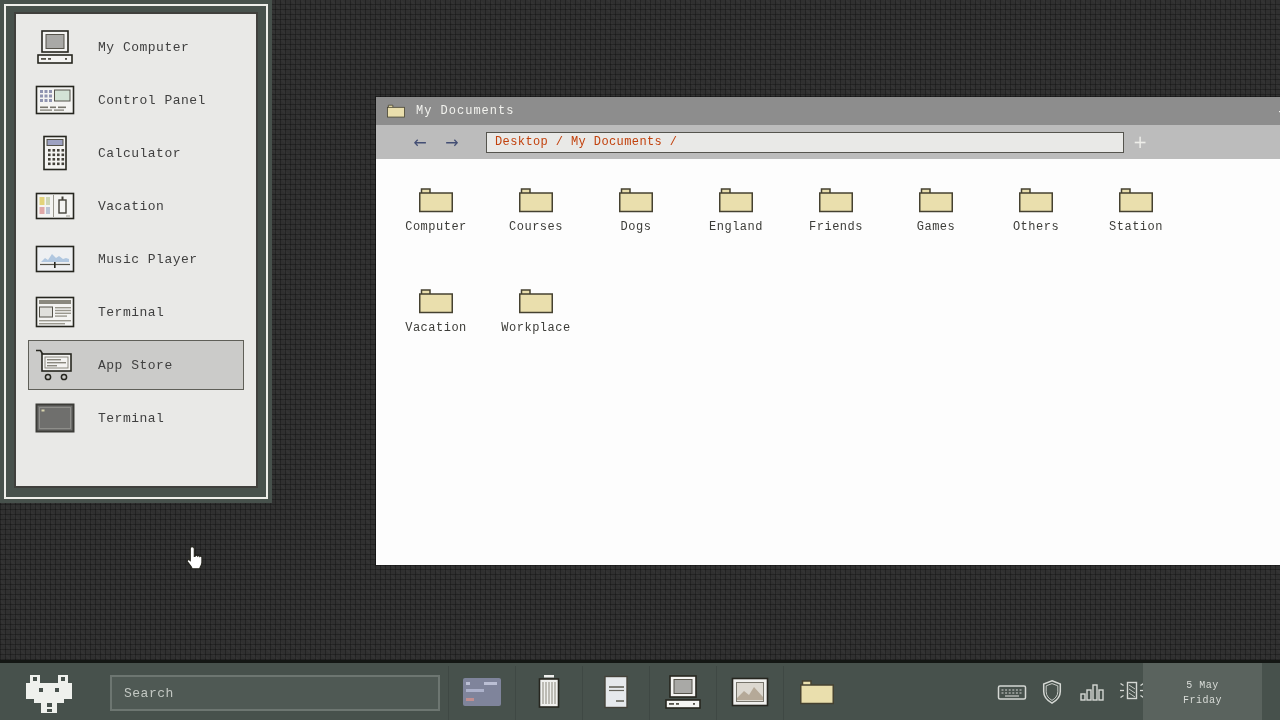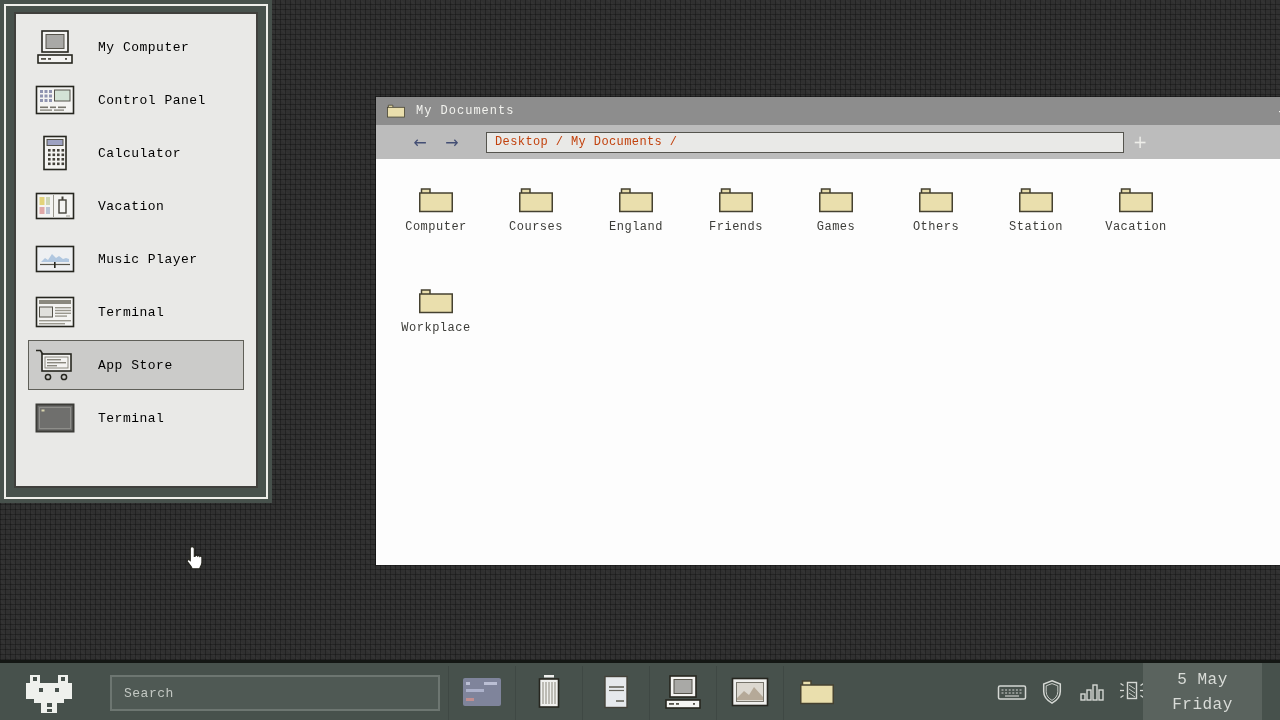--- a/index.html
+++ b/index.html
@@ -25,21 +25,21 @@
     position:absolute; left:14px; top:12px; width:244px; height:476px;
     background:#e9e9e7; border:2px solid #3f3f3c; padding-top:5px;
   }
   .menu-item {
     height:50px; margin:3px 12px; padding:0 4px;
     display:flex; align-items:center; border:1px solid transparent;
     cursor:pointer;
   }
   .menu-item.highlighted { background:#cbcbc9; border-color:#5f5f58; }
   .mi-icon { width:44px; display:flex; justify-content:center; align-items:center; }
-  .mi-label { margin-left:21px; font-size:13px; color:#000000; letter-spacing:.5px; }
+  .mi-label { margin-left:21px; font-size:13px; color:#404040; letter-spacing:.5px; }
 
   
   .window {
     position:absolute; left:376px; top:97px; width:956px; height:468px;
     background:#fdfdfd; box-shadow:0 0 0 1px rgba(0,0,0,.35);
   }
   .titlebar {
     height:28px; background:#8d8d8d; display:flex; align-items:center;
     padding:0 8px 0 10px;
   }
@@ -95,21 +95,21 @@
     width:67px; height:57px; display:flex; align-items:center; justify-content:center;
     cursor:pointer; box-shadow:inset 1px 0 0 rgba(0,0,0,.10);
   }
   .tray { position:absolute; left:996px; top:3px; height:57px; display:flex; align-items:center; gap:9px; }
   .tray-cell { width:31px; display:flex; justify-content:center; cursor:pointer; }
   .date-panel {
     position:absolute; left:1143px; top:0; width:119px; height:60px;
     background:#5a635e; display:flex; flex-direction:column;
     align-items:center; justify-content:center; cursor:pointer;
   }
-  .date-panel span { font-size:16px; color:#d9dcd8; line-height:1.55; letter-spacing:.5px; }
+  .date-panel span { font-size:10px; color:#d9dcd8; line-height:1.55; letter-spacing:.5px; }
 
   .cursor { position:absolute; left:184px; top:545px; pointer-events:none; z-index:50; }
 </style>
 </head>
 <body>
 
 <div class="desktop">
 
   <div class="start-panel">
     <div class="start-menu">
@@ -286,20 +286,29 @@
             <span class="folder-label">Computer</span>
           </div>
           <div class="folder">
             <span class="folder-ico">
               <svg width="38" height="30" viewBox="0 0 38 30">
                 <path d="M4.5 8.5 v-4.5 h8.5 v4.5" fill="#eadfad" stroke="#454130" stroke-width="1.5"></path>
                 <rect x="2.75" y="8" width="32.5" height="18.5" fill="#eadfad" stroke="#454130" stroke-width="1.5"></rect>
               </svg>
             </span>
             <span class="folder-label">Courses</span>
+          </div>
+          <div class="folder">
+            <span class="folder-ico">
+              <svg width="38" height="30" viewBox="0 0 38 30">
+                <path d="M4.5 8.5 v-4.5 h8.5 v4.5" fill="#eadfad" stroke="#454130" stroke-width="1.5"></path>
+                <rect x="2.75" y="8" width="32.5" height="18.5" fill="#eadfad" stroke="#454130" stroke-width="1.5"></rect>
+              </svg>
+            </span>
+            <span class="folder-label">Dogs</span>
           </div>
           <div class="folder">
             <span class="folder-ico">
               <svg width="38" height="30" viewBox="0 0 38 30">
                 <path d="M4.5 8.5 v-4.5 h8.5 v4.5" fill="#eadfad" stroke="#454130" stroke-width="1.5"></path>
                 <rect x="2.75" y="8" width="32.5" height="18.5" fill="#eadfad" stroke="#454130" stroke-width="1.5"></rect>
               </svg>
             </span>
             <span class="folder-label">England</span>
           </div>

